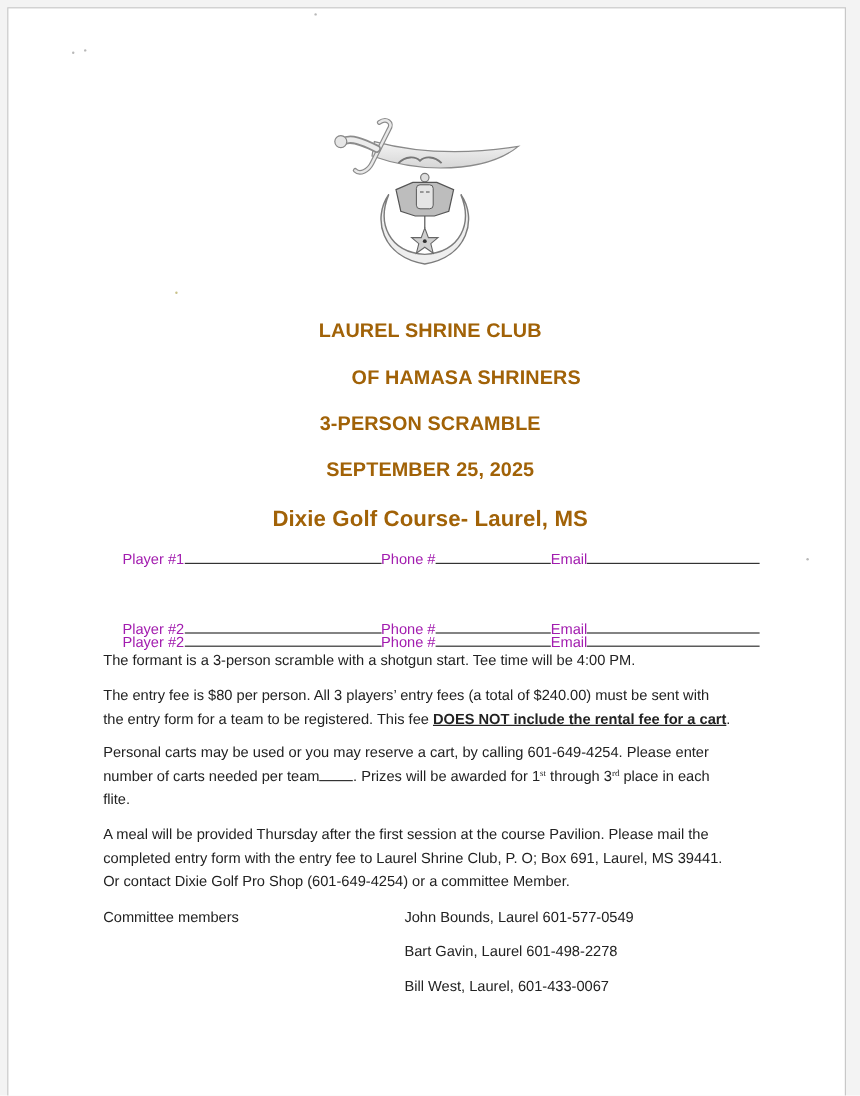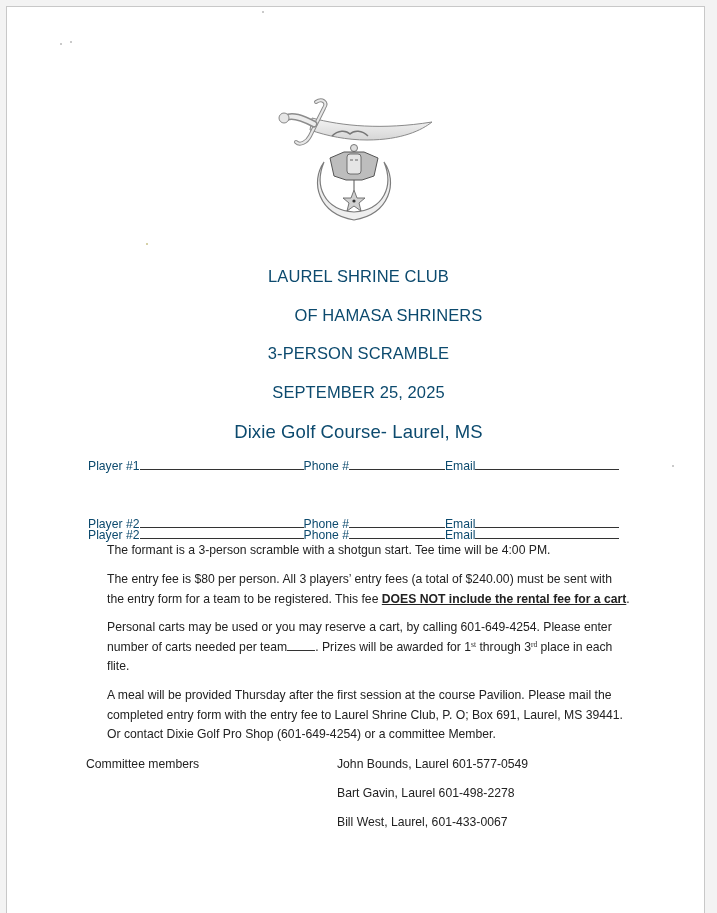--- a/index.html
+++ b/index.html
@@ -30,53 +30,53 @@
       left: 272px;
       top: 96px;
       width: 165px;
       height: 130px;
     }
     .title {
       position: absolute;
       left: 0;
       width: 717px;
       text-align: center;
-      font-weight: normal;
+      font-weight: bold;
       font-size: 16.5px;
       letter-spacing: 0.1px;
-      color: #0c4a6e;
+      color: #a16207;
     }
     .title.big {
       font-size: 18.5px;
     }
     .row {
       position: absolute;
-      left: 88px;
+      left: 102px;
       font-size: 12.2px;
       white-space: nowrap;
-      color: #0c4a6e;
+      color: #a21caf;
       height: 16px;
       line-height: 16px;
     }
     .blank {
       display: inline-block;
       border-bottom: 1px solid #333;
       height: 12px;
       vertical-align: baseline;
     }
     .para {
       position: absolute;
       left: 86px;
       width: 560px;
       font-size: 12.2px;
       line-height: 19.5px;
       color: #222;
       white-space: nowrap;
     }
-    .para .line { display: block; margin-left: 21px; }
+    .para .line { display: block; }
     .u-bold {
       font-weight: bold;
       text-decoration: underline;
     }
     sup { font-size: 7.5px; line-height: 0; vertical-align: 4px; font-family: Liberation Serif, serif; }
     .committee-label {
       position: absolute;
       left: 86px;
       top: 757px;
       font-size: 12.2px;

